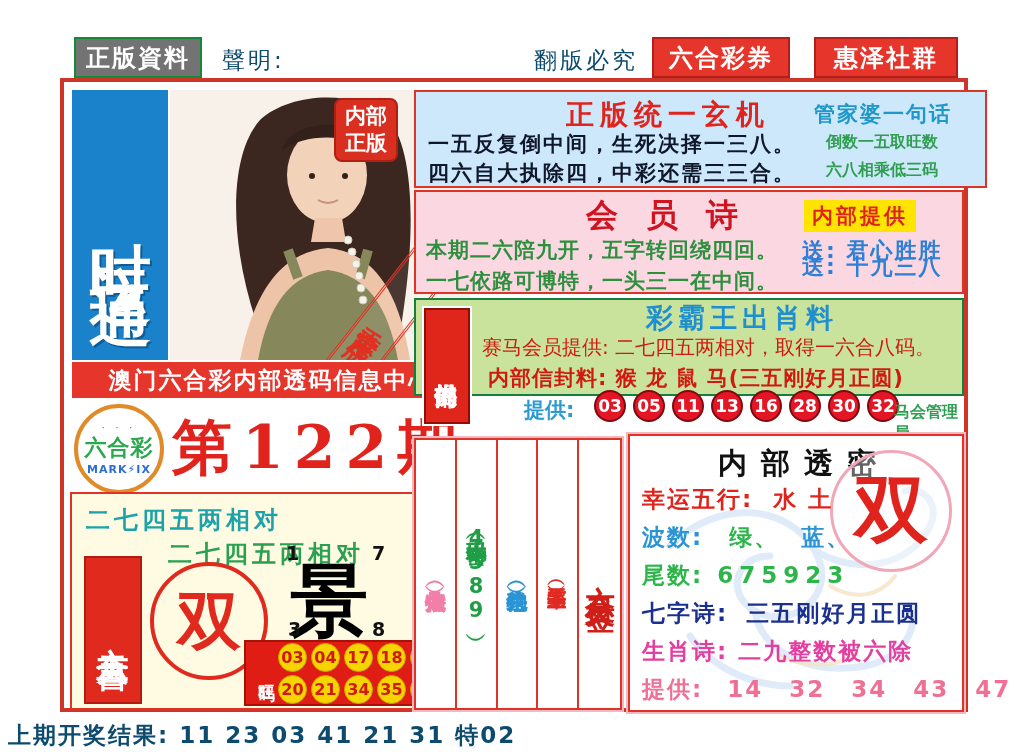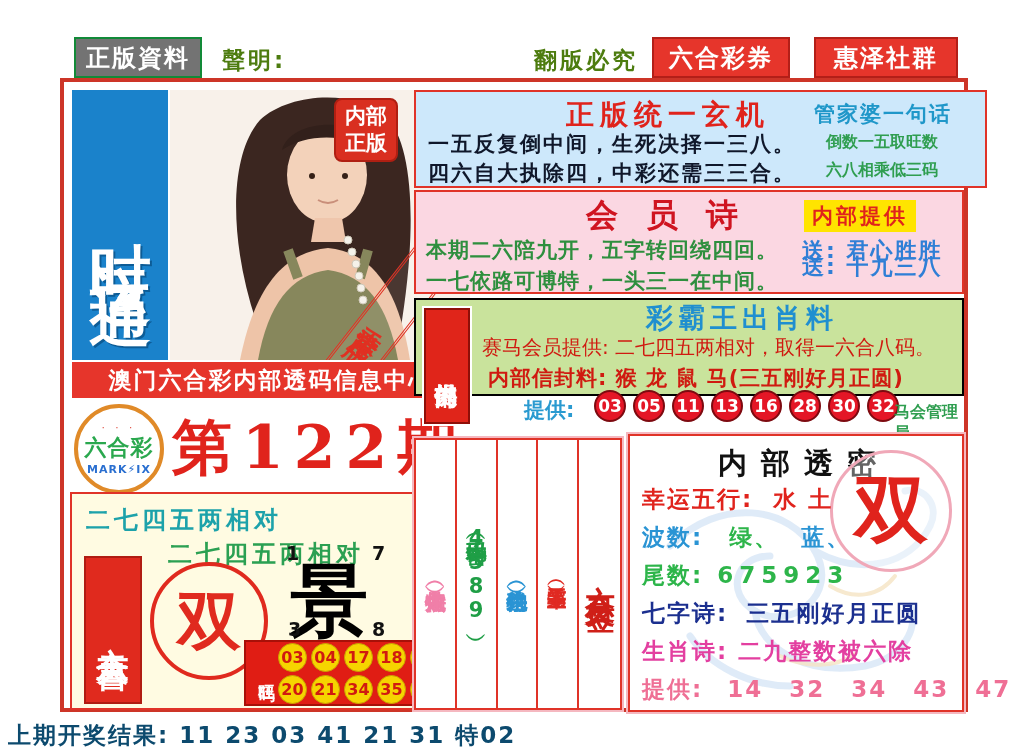--- a/index.html
+++ b/index.html
@@ -8,21 +8,21 @@
     position:relative; width:1029px; height:752px; background:#ffffff;
     font-family:"DejaVu Sans","Liberation Sans",sans-serif; overflow:hidden;
   }
   .abs { position:absolute; }
 
   
   .hdr-box { display:flex; align-items:center; justify-content:center;
              font-weight:bold; color:#ffffff; font-size:24px; letter-spacing:2px; }
   .hdr-green { background:#737373; border:2px solid #128a38; }
   .hdr-red   { background:#e6352b; border:2px solid #b31f18; }
-  .hdr-text  { color:#4d7c0f; font-weight:bold; font-size:23px; letter-spacing:3px; }
+  .hdr-text  { color:#0c4a6e; font-weight:normal; font-size:23px; letter-spacing:3px; }
 
   
   .frame { left:60px; top:78px; width:908px; height:634px;
            border:4px solid #cd3528; background:#ffffff; }
 
   
   .banner { left:8px; top:8px; width:96px; height:270px; background:#1a82cb;
             color:#fff; font-weight:bold; font-size:62px;
             writing-mode:vertical-rl; text-orientation:upright;
             display:flex; align-items:center; justify-content:center; letter-spacing:22px;
@@ -82,21 +82,21 @@
   .m-side-line { color:#2f9e50; font-weight:bold; font-size:16px; }
 
   .poem { left:350px; top:108px; width:550px; height:104px; background:#fbd7e2; border:2px solid #e03328; }
   .p-title { left:170px; top:2px; color:#cf1420; font-weight:bold; font-size:32px; letter-spacing:28px;
              font-family:"DejaVu Serif","Liberation Serif",serif; }
   .p-line { color:#2e8f3e; font-weight:bold; font-size:21px; letter-spacing:1px; }
   .p-badge { left:388px; top:8px; background:#ffe400; color:#e0231c; font-weight:bold; font-size:21px;
              padding:2px 8px; letter-spacing:3px; }
   .p-gift { color:#2f7fd6; font-weight:bold; font-size:22px; letter-spacing:2px; }
 
-  .caiba { left:350px; top:216px; width:550px; height:98px; background:#c9e39c; border:2px solid #000000; }
+  .caiba { left:350px; top:216px; width:550px; height:98px; background:#c9e39c; border:2px solid #15803d; }
   .cb-side { left:8px; top:8px; width:46px; height:116px; background:#e0251a; border:2px solid #8f0f08;
              outline:2px solid #fff; color:#fff; font-weight:bold; font-size:23px;
              writing-mode:vertical-rl; text-orientation:upright;
              display:flex; align-items:center; justify-content:center; }
   .cb-title { left:230px; top:0px; color:#1f8fd0; font-weight:bold; font-size:27px; letter-spacing:5px; }
   .cb-line1 { left:66px; top:34px; color:#d01a10; font-weight:normal; font-size:20px; }
   .cb-line2 { left:72px; top:64px; color:#d01a10; font-weight:bold; font-size:21px; letter-spacing:1px; }
   .cb-prov { left:108px; top:96px; color:#2a9ad0; font-weight:bold; font-size:21px; }
   .cb-nums { left:178px; top:90px; display:flex; gap:7px; }
   .rcir { width:32px; height:32px; border-radius:50%; background:#e41626; border:2px solid #7d0a10;

